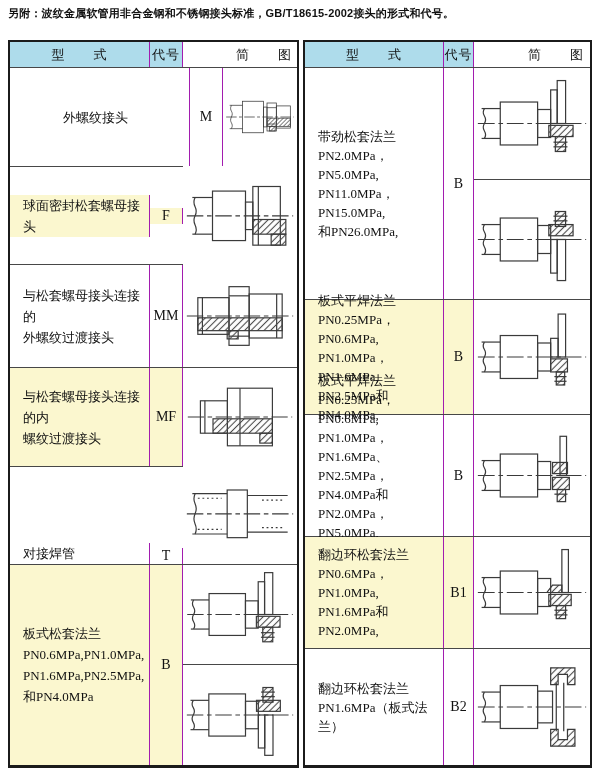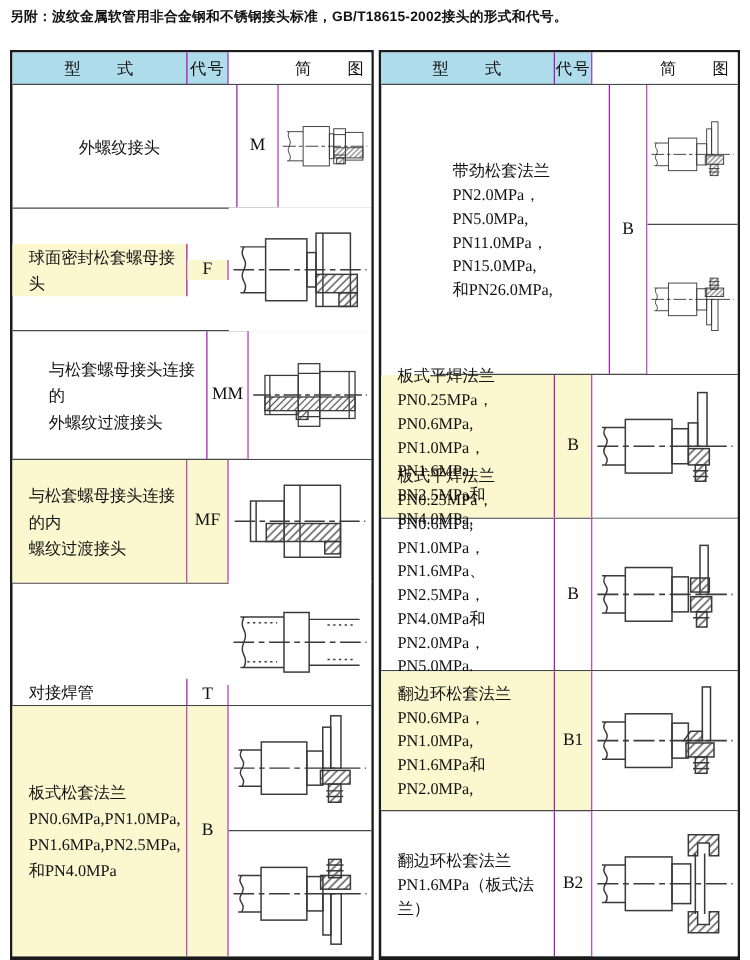--- a/index.html
+++ b/index.html
@@ -108,21 +108,21 @@
                   <rect x="74" y="18" width="30" height="64"></rect>
                   <line x1="80" y1="18" x2="80" y2="82"></line>
                   <rect x="74" y="54" width="36" height="16" fill="url(#h2)"></rect>
                   <rect x="94" y="70" width="16" height="12" fill="url(#h2)"></rect>
                   <line x1="2" y1="50" x2="118" y2="50" stroke-dasharray="18 4 5 4"></line>
                 </g>
               </svg>
             </div>
           </div>
         </div>
-        <div class="row" style="height: 103px; padding-left: 16px;">
+        <div class="row" style="height: 103px;">
           <div class="cell type">与松套螺母接头连接的
 外螺纹过渡接头</div>
           <div class="cell code">MM</div>
           <div class="cell diag">
             <div class="diagbox">
               <svg viewBox="0 0 120 100" preserveAspectRatio="xMidYMid meet">
                 <defs>
                   <pattern id="h3" width="5" height="5" patternUnits="userSpaceOnUse" patternTransform="rotate(45)">
                     <line x1="2.5" y1="0" x2="2.5" y2="5" stroke="#4a4a4a" stroke-width="1.2"></line>
                   </pattern>
@@ -253,21 +253,21 @@
         </div>
       </div>
   </div>
   <div class="tbl right">
     <div class="row hrow">
       <div class="cell type">型　　式</div>
       <div class="cell code">代号</div>
       <div class="cell diag">简　　图</div>
     </div>
     <div>
-        <div class="row" style="height: 232px; margin-left: 44px;">
+        <div class="row" style="height: 232px;">
           <div class="cell type">带劲松套法兰
 PN2.0MPa，PN5.0MPa,
 PN11.0MPa，PN15.0MPa,
 和PN26.0MPa,</div>
           <div class="cell code">B</div>
           <div class="cell diag">
             <div class="diagbox" style="flex: 0 0 auto; height: 111px;">
               <svg viewBox="0 0 120 100" preserveAspectRatio="xMidYMid meet">
                 <defs>
                   <pattern id="h8" width="5" height="5" patternUnits="userSpaceOnUse" patternTransform="rotate(45)">

